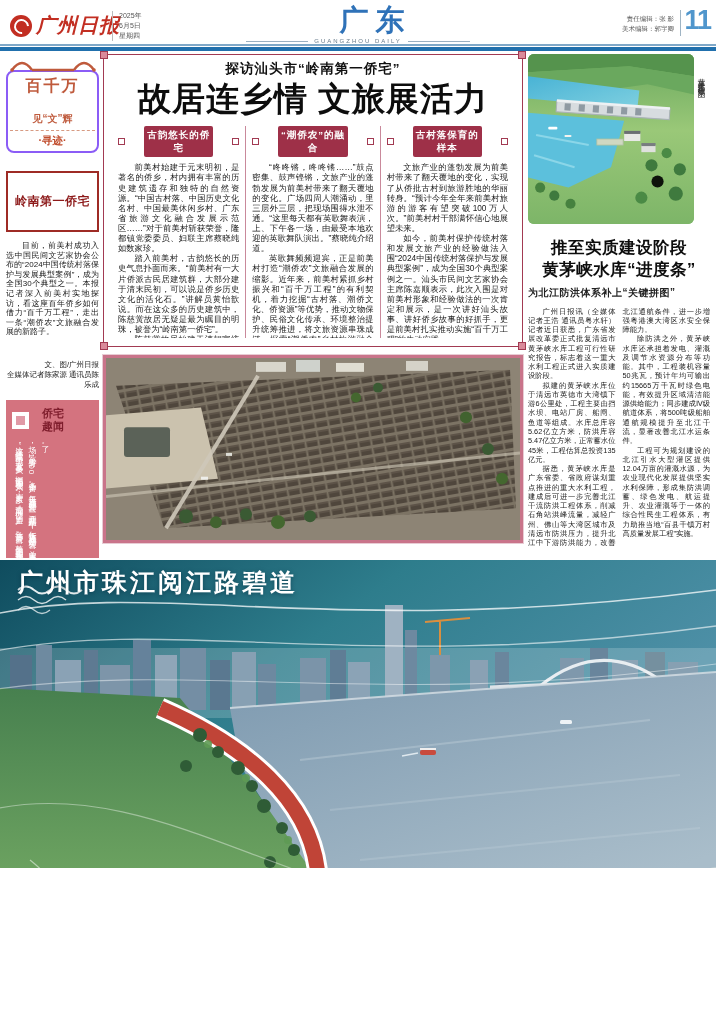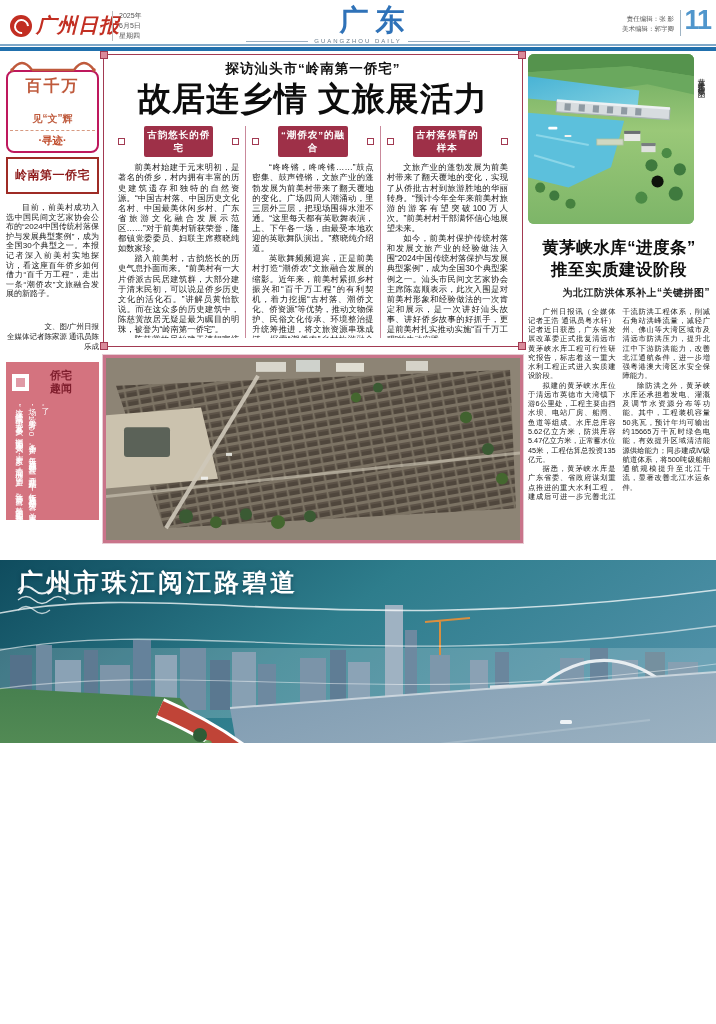--- a/index.html
+++ b/index.html
@@ -1,17 +1,17 @@
 <!DOCTYPE html>
 <html><head>
 <meta charset="utf-8">
 <style>
   * { margin:0; padding:0; box-sizing:border-box; }
   body { width:716px; height:1024px; background:#fff; font-family:"Liberation Sans", sans-serif; overflow:hidden; }
-  .page { position:relative; width:716px; height:743px; background:#fff; overflow:hidden; }
+  .page { position:relative; width:716px; height:868px; background:#fff; overflow:hidden; }
 
   
   .masthead { position:absolute; top:0; left:0; width:716px; height:44px; }
   .logo-row { position:absolute; left:10px; top:12px; display:flex; align-items:center; gap:4px; }
   .logo-icon { width:22px; height:22px; background:#c22e22; border-radius:50%; position:relative; }
   .logo-icon::before { content:""; position:absolute; left:4px; top:4px; width:11px; height:11px; border:2.5px solid #fff; border-right-color:transparent; border-radius:50%; transform:rotate(40deg); }
   .logo-text { font-family:"Liberation Serif", serif; font-weight:900; font-style:italic; font-size:20px; color:#c22e22; letter-spacing:1px; }
   .date-block { position:absolute; left:112px; top:11px; font-size:7px; color:#555; line-height:1.45; border-left:1px solid #bbb; padding-left:6px; }
   .mast-center { position:absolute; left:0; right:0; top:6px; text-align:center; }
   .section-title { font-family:"Liberation Serif", serif; font-size:29px; font-weight:900; color:#2f72b8; letter-spacing:7px; text-indent:7px; line-height:1;padding-left:28px; }
@@ -24,30 +24,30 @@
   .blue-rule { position:absolute; top:44px; left:0; width:716px; }
   .blue-rule .r1 { height:2px; background:#7fa8c8; }
   .blue-rule .r2 { height:4px; background:#2170ad; margin-top:1px; }
 
   
   .content { position:absolute; top:52px; left:0; width:716px; height:508px; }
 
   
   .left-col { position:absolute; left:6px; top:2px; width:93px; }
   .badge-ornament { display:block; margin:0 auto; }
-  .badge-box { border:2px solid #be185d; border-radius:8px; padding:4px 2px 3px; text-align:center; color:#bf5a3c; margin-top:-2px; }
+  .badge-box { border:2px solid #8b5cf6; border-radius:8px; padding:4px 2px 3px; text-align:center; color:#bf5a3c; margin-top:-2px; }
   .badge-l1 { font-size:16px; font-weight:900; letter-spacing:2px; }
   .badge-l2 { font-size:10px; font-weight:900; margin-top:15px; }
   .badge-tag { font-size:10.5px; font-weight:700; color:#c14e2e; margin-top:4px; border-top:1px dashed #d79a82; padding-top:3px; }
-  .series-box { margin-top:4px; border:2px solid #9e2b25; padding:8px 1px; text-align:center; color:#8d1a1a; font-weight:900; font-size:12px; letter-spacing:0.5px; }
+  .series-box { margin-top:18px; border:2px solid #9e2b25; padding:20px 1px; text-align:center; color:#8d1a1a; font-weight:900; font-size:12px; letter-spacing:0.5px; }
   .sidebar-text { margin-top:9px; font-size:8px; line-height:1.2; color:#1a1a1a; text-align:justify; height:116px; overflow:hidden; }
   .sidebar-text p { text-indent:2em; }
   .byline { margin-top:3px; font-size:7.5px; color:#1a1a1a; text-align:right; line-height:1.35; }
   .trivia-box { margin-top:10px; background:#d4737f; padding:7px 6px 8px; height:158px; overflow:hidden; }
-  .trivia-head { display:flex; align-items:center; gap:21px; }
+  .trivia-head { display:flex; align-items:center; gap:13px; }
   .trivia-icon { width:17px; height:17px; background:#fff; display:flex; align-items:center; justify-content:center; }
   .trivia-icon i { display:block; width:9px; height:9px; background:#e09aa6; }
   .trivia-title { color:#7e1d2c; font-weight:900; font-size:11px; line-height:1.15; }
   .trivia-text { margin-top:7px; writing-mode:vertical-lr; height:112px; color:#fff; font-size:8px; line-height:1.65; letter-spacing:1px; text-align:justify; }
 
   
   .center-col { position:absolute; left:103px; top:2px; width:420px; }
   .article-frame { position:relative; border:1px solid #a23a52; padding:5px 8px 8px; }
   .sqc { position:absolute; width:8px; height:8px; border:1px solid #a23a52; background:#d98a9a; }
   .sqc.tl{ left:-4px; top:-4px; } .sqc.tr{ right:-4px; top:-4px; }
@@ -64,21 +64,21 @@
   .col-body p { text-indent:2em; }
   .village-photo { margin-top:8px; height:188px; border:3px solid #c9748a; box-shadow:0 0 0 1px #e8ccd4; overflow:hidden; position:relative; background:#8d8475; }
   .village-photo svg { display:block; width:100%; height:100%; }
 
   
   .right-col { position:absolute; left:528px; top:2px; width:182px; }
   .dam-photo { width:166px; height:170px; border-radius:6px; overflow:hidden; background:#7db568; }
   .dam-photo svg { display:block; width:100%; height:100%; }
   .dam-caption { position:absolute; left:168px; top:18px; writing-mode:vertical-rl; font-size:7.5px; color:#333; letter-spacing:1.5px; height:140px; }
   .r-headline { margin-top:12px; text-align:center; font-size:16.5px; font-weight:900; color:#0d0d0d; line-height:1.35; letter-spacing:0.5px; }
-  .r-subtitle { margin-top:5px; text-align:right; font-size:10px; font-weight:700; color:#222; letter-spacing:0.5px; }
+  .r-subtitle { margin-top:5px; text-align:left; font-size:10px; font-weight:700; color:#222; letter-spacing:0.5px; }
   .r-body { margin-top:7px; column-count:2; column-gap:7px; font-size:7.3px; line-height:1.27; color:#1a1a1a; text-align:justify; height:248px; overflow:hidden; }
   .r-body p { text-indent:2em; }
 
   
   .poster { position:absolute; top:560px; left:0; width:716px; height:464px; overflow:hidden; background:#2a6d80; }
   .poster svg.scene { position:absolute; inset:0; display:block; }
   .poster-title { position:absolute; left:18px; top:6px; color:#fff; font-size:25px; font-weight:900; letter-spacing:3px; text-shadow:0 1px 4px rgba(0,40,60,.55); }
   .poster-slogan { position:absolute; right:12px; bottom:2px; text-align:left; color:#fff; font-family:"DejaVu Serif", serif; font-weight:700; text-shadow:0 2px 5px rgba(10,60,40,.5); line-height:1.08; }
   .slogan-l1 { font-size:44px; letter-spacing:8px; }
   .slogan-l2 { font-size:55px; letter-spacing:2px; }
@@ -282,29 +282,30 @@
             <circle cx="112" cy="142" r="6" fill="#4a8a45"></circle>
           <circle cx="12" cy="132" r="5" fill="#46813f"></circle>
             <circle cx="26" cy="140" r="5" fill="#3f7a3e"></circle>
           <circle cx="42" cy="148" r="5" fill="#46813f"></circle>
           <rect x="20" y="72" width="9" height="2.5" rx="1" fill="#ffffff"></rect>
           <rect x="36" y="80" width="7" height="2" rx="1" fill="#f3f3f0"></rect>
         </svg>
       </div>
       <div class="dam-caption">黄茅峡水库工程效果图。</div>
       <h2 class="r-headline">
+        <div>推至实质建设阶段</div>
         <div>黄茅峡水库“进度条”</div>
-        <div>推至实质建设阶段</div>
       </h2>
       <div class="r-subtitle">为北江防洪体系补上“关键拼图”</div>
       <div class="r-body">
         <p>广州日报讯（全媒体记者王浩 通讯员粤水轩）记者近日获悉，广东省发展改革委正式批复清远市黄茅峡水库工程可行性研究报告，标志着这一重大水利工程正式进入实质建设阶段。</p>
         <p>拟建的黄茅峡水库位于清远市英德市大湾镇下游6公里处，工程主要由挡水坝、电站厂房、船闸、鱼道等组成。水库总库容5.62亿立方米，防洪库容5.47亿立方米，正常蓄水位45米，工程估算总投资135亿元。</p>
         <p>据悉，黄茅峡水库是广东省委、省政府谋划重点推进的重大水利工程，建成后可进一步完善北江干流防洪工程体系，削减石角站洪峰流量，减轻广州、佛山等大湾区城市及清远市防洪压力，提升北江中下游防洪能力，改善北江通航条件，进一步增强粤港澳大湾区水安全保障能力。</p>
         <p>除防洪之外，黄茅峡水库还承担着发电、灌溉及调节水资源分布等功能。其中，工程装机容量50兆瓦，预计年均可输出约15665万千瓦时绿色电能，有效提升区域清洁能源供给能力；同步建成Ⅳ级航道体系，将500吨级船舶通航规模提升至北江干流，显著改善北江水运条件。</p>
+        <p>工程可为规划建设的北江引水大型灌区提供12.04万亩的灌溉水源，为农业现代化发展提供坚实水利保障，形成集防洪调蓄、绿色发电、航运提升、农业灌溉等于一体的综合性民生工程体系，有力助推当地“百县千镇万村高质量发展工程”实施。</p>
 
       </div>
     </section>
   </div>
 
   <section class="poster">
     <svg class="scene" viewBox="0 0 716 464" preserveAspectRatio="none">
       <defs>
         <linearGradient id="skyG" x1="0" y1="0" x2="1" y2="0.4">
           <stop offset="0" stop-color="#0f4c5e"></stop>

